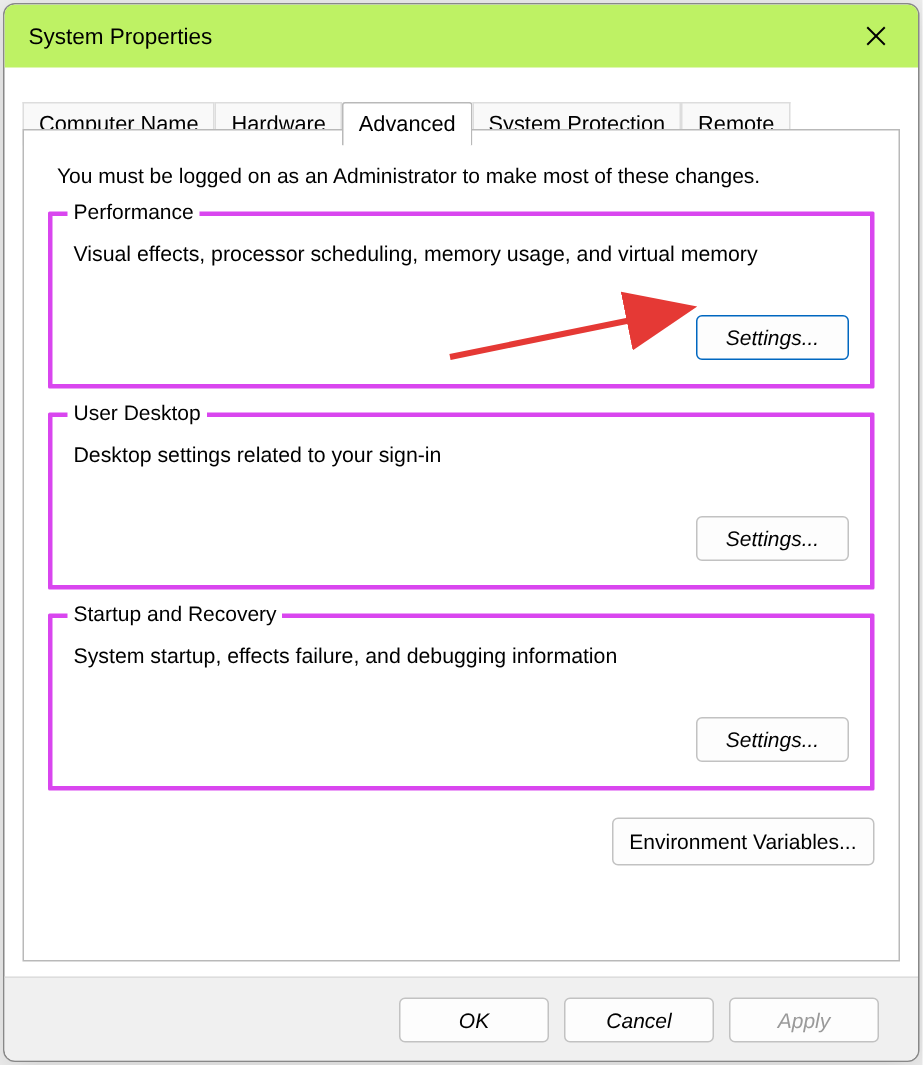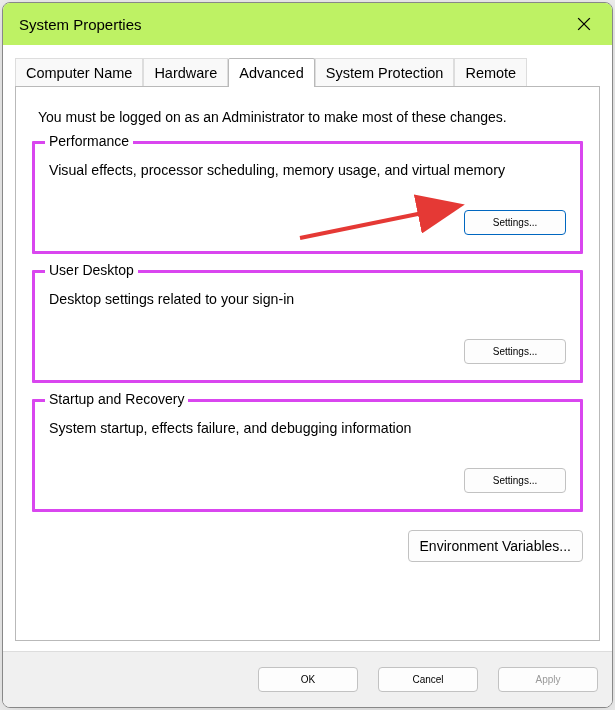--- a/index.html
+++ b/index.html
@@ -3,34 +3,34 @@
   <meta charset="utf-8">
   <style>
     * { margin: 0; padding: 0; box-sizing: border-box; font-family: "Segoe UI", Tahoma, sans-serif; }
     body { background: #f0f0f0; width: 615px; height: 710px; display: flex; align-items: center; justify-content: center; }
     .dialog { width: 611px; height: 706px; background: #fff; border: 1px solid #888; border-radius: 8px; box-shadow: 0 4px 24px rgba(0,0,0,.15); display: flex; flex-direction: column; overflow: hidden; }
     .titlebar { height: 42px; display: flex; align-items: center; justify-content: space-between; padding: 0 6px 0 16px; background: #bef264; }
     .titlebar .title { font-size: 15px; color: #000; }
     .close-btn { width: 44px; height: 34px; display: flex; align-items: center; justify-content: center; border: none; background: transparent; cursor: default; border-radius: 4px;}
     .close-btn svg { width: 14px; height: 14px; }
     .tabs { display: flex; align-items: flex-end; padding: 12px 12px 0 12px; gap: 0; }
-    .tab { padding: 6px 10px; font-size: 14.5px; color: #000; border: 1px solid transparent; border-bottom: none; position: relative; top: 1px; cursor: default; background:#f9f9f9; }
+    .tab { padding: 6px 10px; font-size: 14.5px; color: #000; border: 1px solid transparent; border-bottom: none; position: relative; top: 11px; cursor: default; background:#f9f9f9; }
     .tab.active { border-color: #b9b9b9; background: #fff; border-radius: 2px 2px 0 0; z-index: 2; }
     .tab:not(.active){ border: 1px solid #ddd; border-bottom:none; }
     .content { flex: 1; margin: 0 12px 10px 12px; border: 1px solid #b9b9b9; background: #fff; padding: 18px 16px 14px 16px; position: relative; }
     .admin-note { font-size: 14px; color: #000; margin: 4px 0 16px 6px; }
     .fieldset { border: 3px solid #d946ef; border-radius: 1px; padding: 14px 14px 16px 14px; margin-bottom: 16px; position: relative; }
     .fs-label { position: absolute; top: -11px; left: 10px; background: #fff; padding: 0 4px; font-size: 14px; color: #000; }
     .fs-desc { font-size: 14.2px; color: #000; margin-bottom: 32px; margin-top:4px; padding-right:4px; }
     .fs-btnrow { display: flex; justify-content: flex-end; }
-    .btn { min-width: 102px; padding: 6px 18px; font-size: 10px; background: #fdfdfd; border: 1px solid #c2c2c2; border-radius: 4px; cursor: default; }
+    .btn { min-width: 102px; padding: 6px 18px; font-size: 14px; background: #fdfdfd; border: 1px solid #c2c2c2; border-radius: 4px; cursor: default; font-style: italic; }
     .btn.primary-outlined { border: 1px solid #0067c0; }
     .env-row { display: flex; justify-content: flex-end; margin-top: 18px; }
     .env-btn { min-width: 170px; padding: 7px 11px; font-size: 14px; background: #fdfdfd; border: 1px solid #c2c2c2; border-radius: 4px; cursor: default; }
-    .footer { height: 56px; background: #f0f0f0; border-top: 1px solid #ddd; display: flex; align-items: center; justify-content: flex-end; gap: 20px; padding: 0 14px; }
+    .footer { height: 56px; background: #f0f0f0; border-top: 1px solid #ddd; display: flex; align-items: center; justify-content: flex-end; gap: 10px; padding: 0 26px; }
     .footer .btn { min-width: 100px; padding: 6px 10px; }
     .footer .btn.disabled { color: #9a9a9a; }
     .arrow-annotation { position: absolute; pointer-events: none; }
   </style>
 </head>
 <body>
 
 <div class="dialog">
 
   <div class="titlebar">

